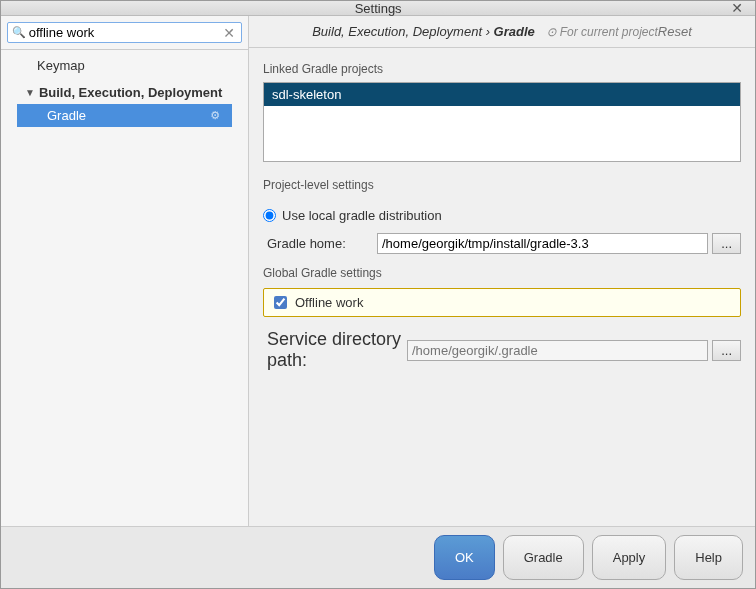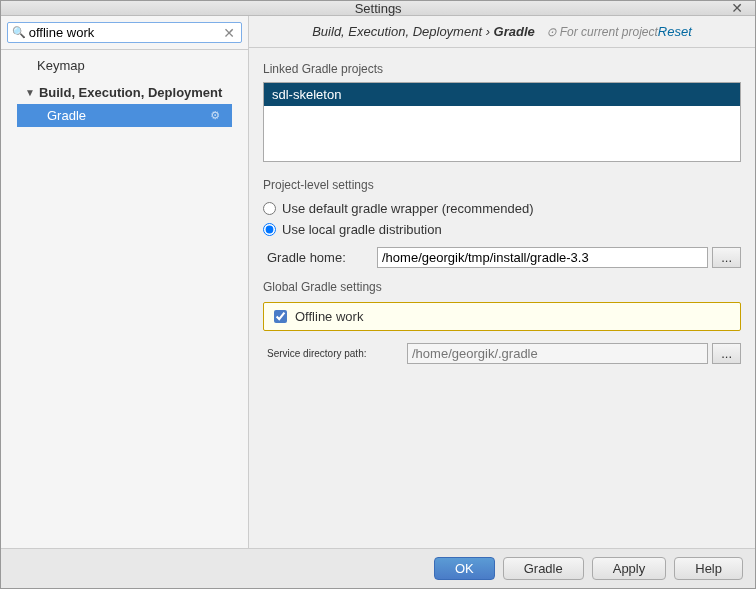--- a/index.html
+++ b/index.html
@@ -152,21 +152,21 @@
     .breadcrumb strong {
       font-weight: bold;
     }
     .breadcrumb-sub {
       font-size: 12px;
       color: #888;
       margin-left: 8px;
     }
     .reset-link {
       font-size: 13px;
-      color: #0369a1;
+      color: #737373;
       cursor: pointer;
       text-decoration: none;
     }
     .content-body {
       flex: 1;
       padding: 14px;
       overflow-y: auto;
     }
     .section-label {
       font-size: 12px;
@@ -182,21 +182,21 @@
     }
     .linked-project-item {
       background: #0c4a6e;
       color: white;
       padding: 4px 8px;
       font-size: 13px;
     }
     .section-divider {
       font-size: 12px;
       color: #555;
-      margin-bottom: 9px;
+      margin-bottom: 16px;
       margin-top: 4px;
     }
     .radio-group {
       margin-bottom: 10px;
     }
     .radio-row {
       display: flex;
       align-items: center;
       margin-bottom: 6px;
     }
@@ -259,21 +259,21 @@
       font-size: 13px;
       color: #333;
       cursor: pointer;
     }
     .service-dir-row {
       display: flex;
       align-items: center;
       margin-left: 4px;
     }
     .service-dir-label {
-      font-size: 10px;
+      font-size: 18px;
       color: #333;
       width: 140px;
     }
     .service-dir-input {
       flex: 1;
       font-size: 13px;
       padding: 2px 4px;
       border: 1px solid #aaa;
       background: #f5f5f5;
       color: #888;
@@ -282,25 +282,25 @@
     .dialog-footer {
       display: flex;
       justify-content: flex-end;
       align-items: center;
       padding: 8px 12px;
       border-top: 1px solid #ccc;
       background: #e8e8e8;
       gap: 8px;
     }
     .btn {
-      padding: 3px 20px;
+      padding: 14px 20px;
       border: 1px solid #aaa;
       cursor: pointer;
       font-size: 13px;
-      border-radius: 4px;
+      border-radius: 10px;
       background: linear-gradient(to bottom, #f5f5f5, #e0e0e0);
       color: #333;
     }
     .btn-primary {
       background: linear-gradient(to bottom, #5b9bd5, #4a7cc7);
       color: white;
       border-color: #3a6cb7;
     }
   </style>
 </head>
@@ -358,24 +358,20 @@
 
       <div class="content-body">
 
         <div class="section-label">Linked Gradle projects</div>
         <div class="linked-projects-box">
           <div class="linked-project-item">sdl-skeleton</div>
         </div>
 
         <div class="section-divider">Project-level settings</div>
         <div class="radio-group">
-          <div class="radio-row">
-            <input type="radio" name="gradle-dist" id="default-wrapper" style="">
-            <label class="radio-label" for="default-wrapper">Use default gradle wrapper (recommended)</label>
-          </div>
           <div class="radio-row">
             <input type="radio" name="gradle-dist" id="local-distribution" checked="" style="">
             <label class="radio-label" for="local-distribution">Use local gradle distribution</label>
           </div>
         </div>
 
         <div class="gradle-home-row">
           <span class="gradle-home-label">Gradle home:</span>
           <input class="gradle-home-input" type="text" value="/home/georgik/tmp/install/gradle-3.3" style="">
           <button class="browse-btn">...</button>

